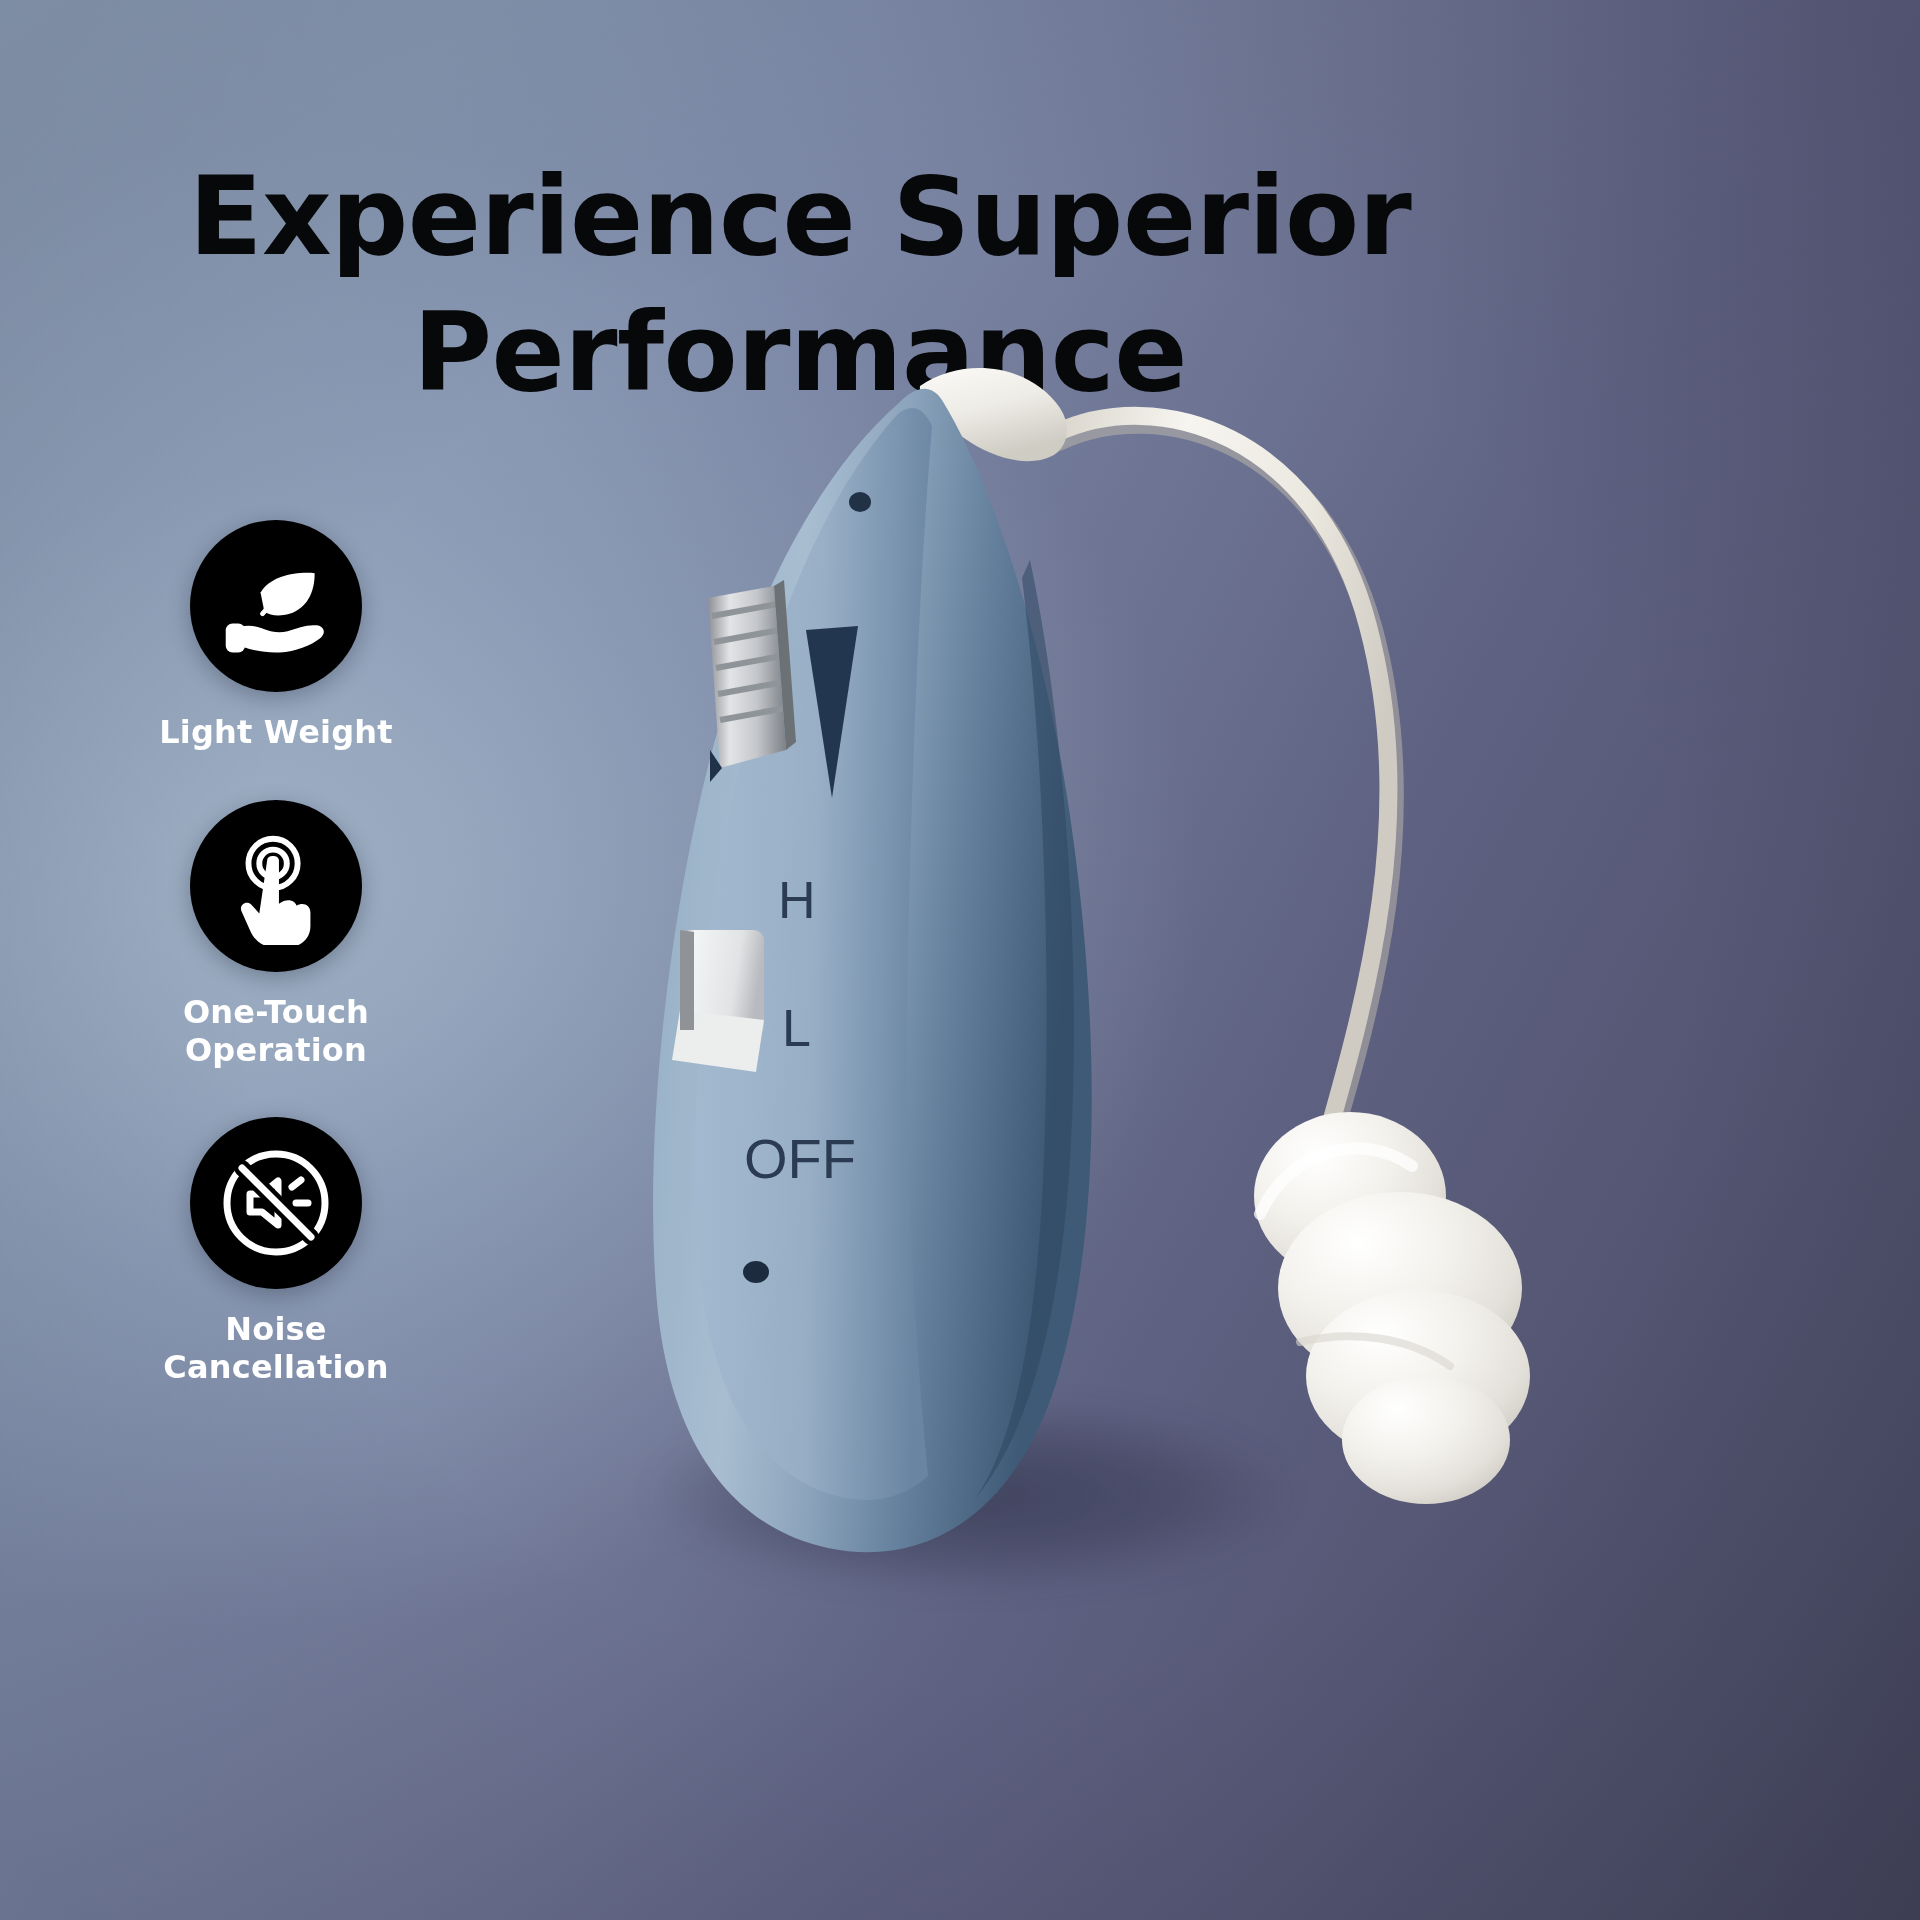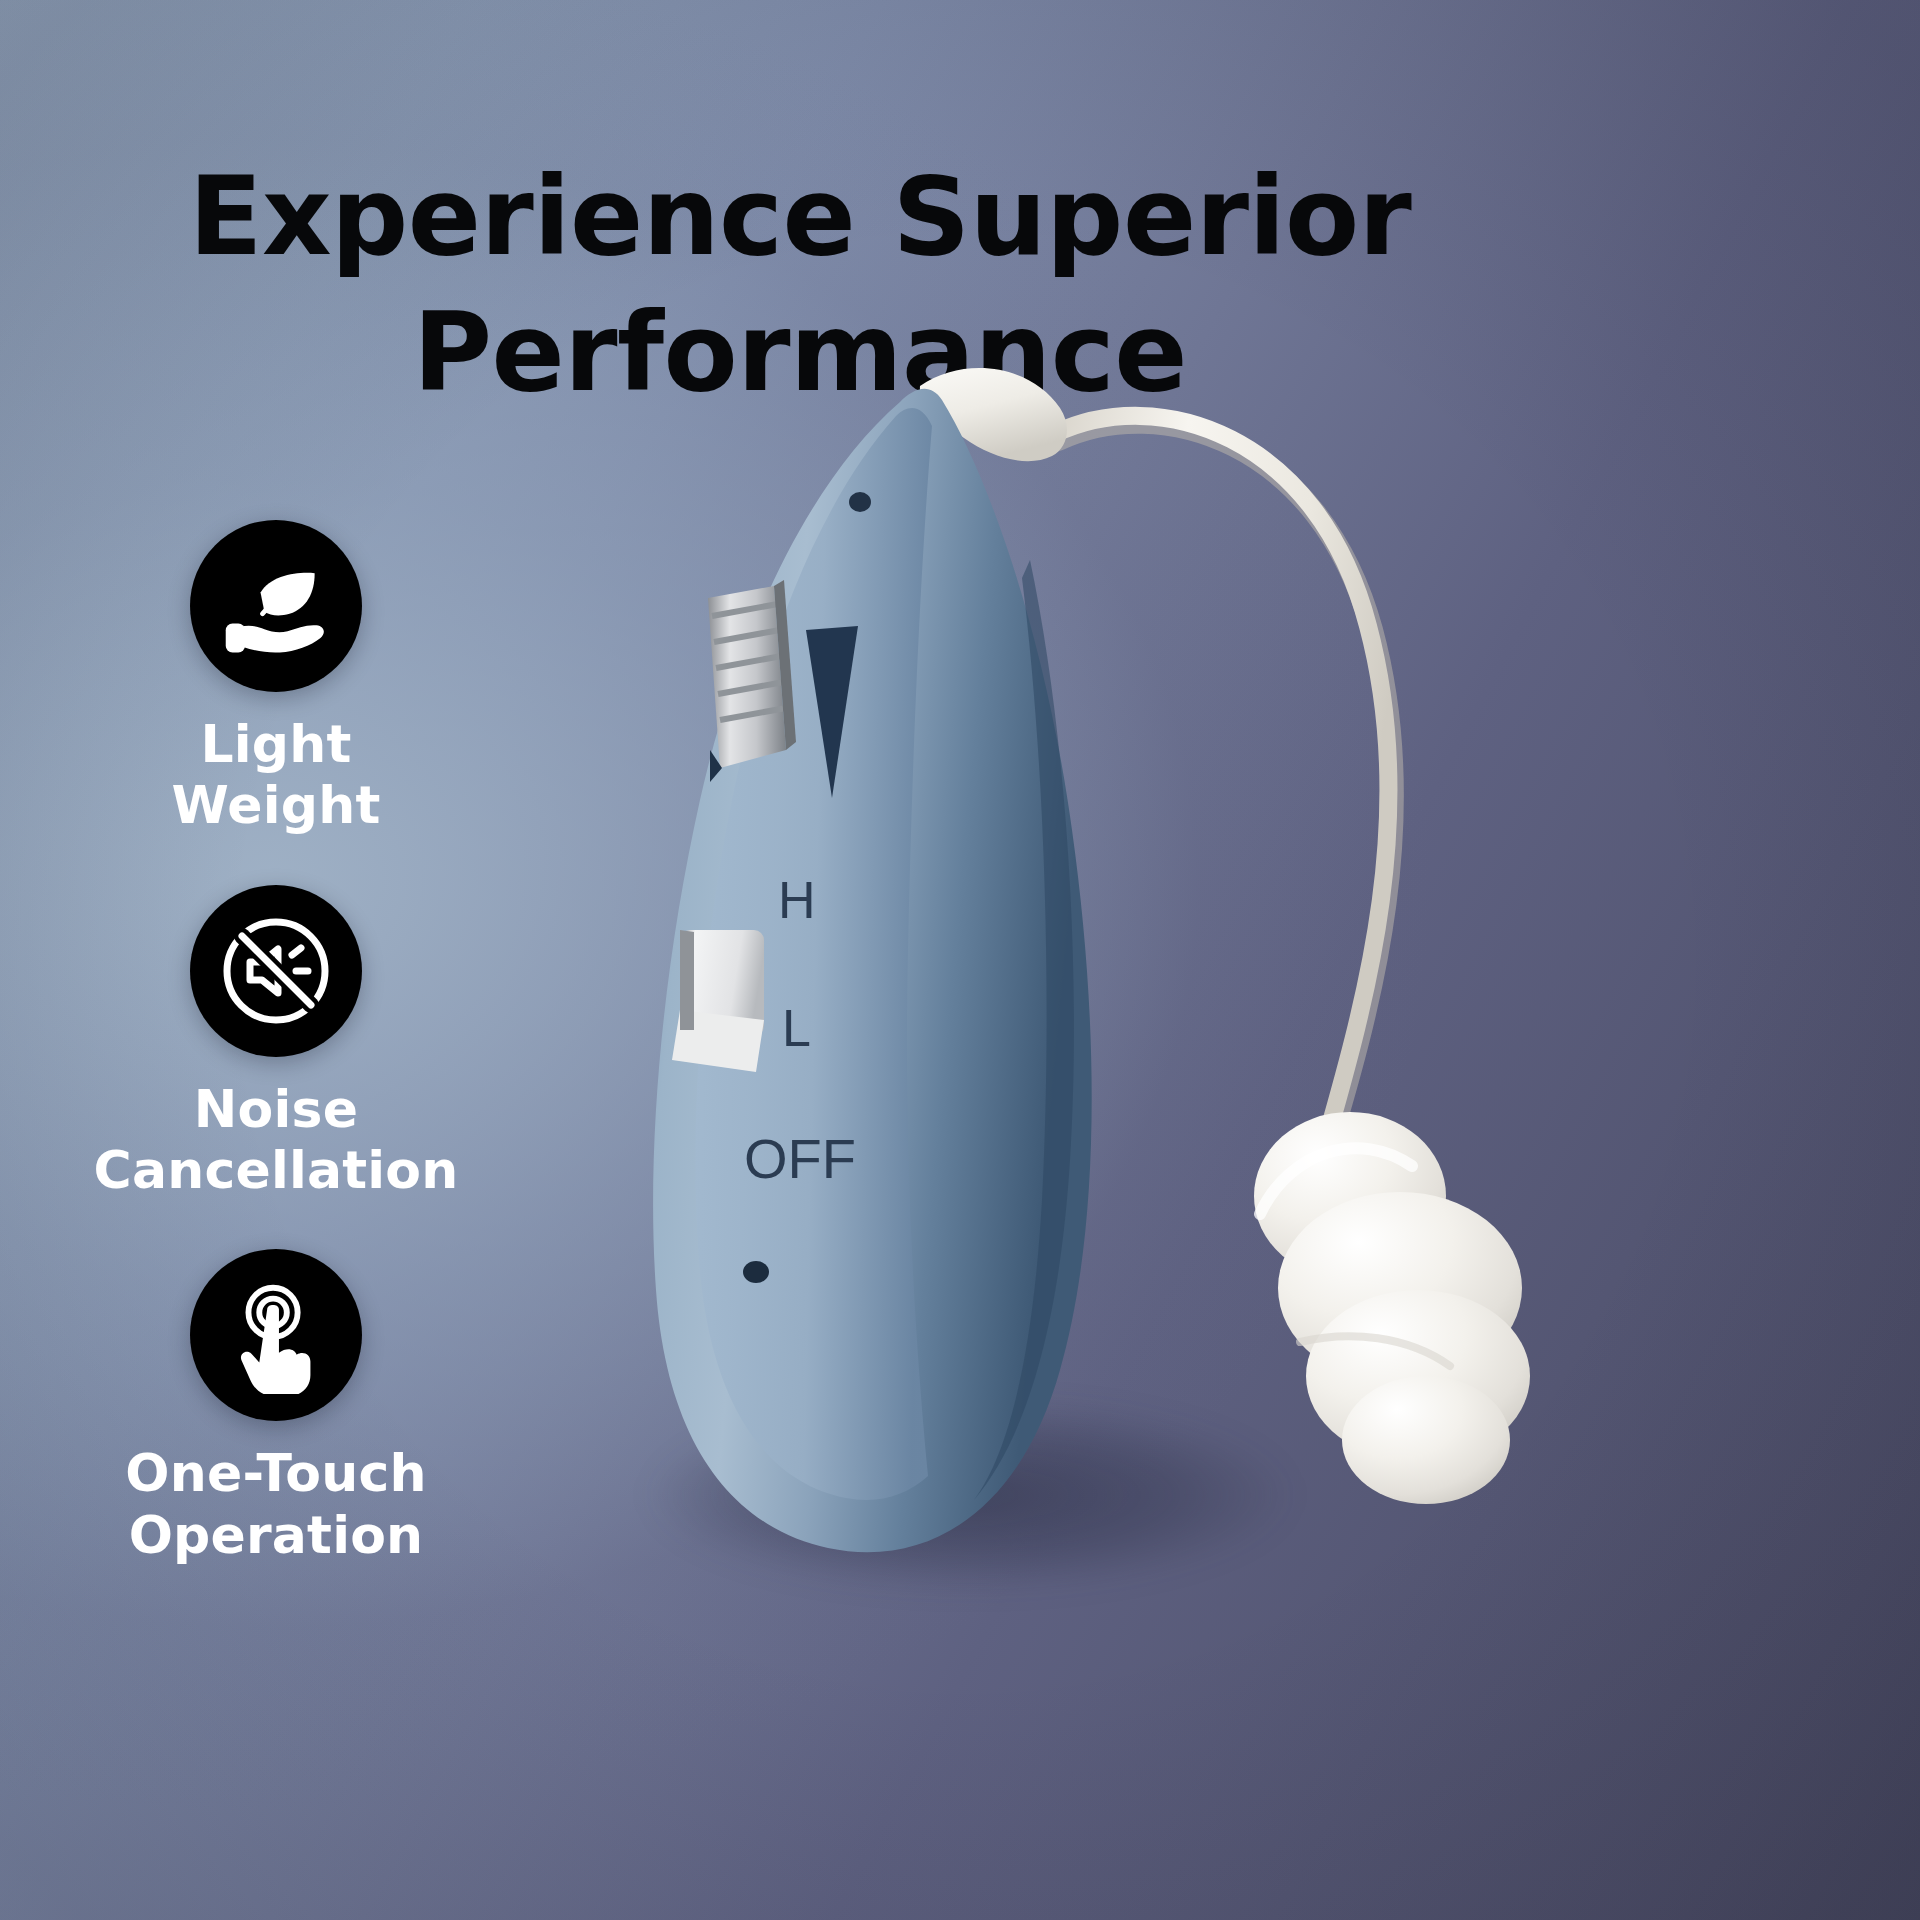--- a/index.html
+++ b/index.html
@@ -67,21 +67,21 @@
     display: flex;
     align-items: center;
     justify-content: center;
     box-shadow: 0 6px 22px rgba(10,14,30,0.28);
   }
   .badge svg { display: block; }
   .feature-label {
     margin-top: 22px;
     color: #ffffff;
     font-weight: 700;
-    font-size: 52px;
+    font-size: 32px;
     line-height: 1.18;
     text-align: center;
     letter-spacing: 0.2px;
     font-family: "DejaVu Sans", "Liberation Sans", sans-serif;
     white-space: pre-line;
   }
 
   
   #product {
     position: absolute;
@@ -128,58 +128,58 @@
             <path d="M46 68 C56 56 74 44 96 32" stroke="#ffffff" stroke-width="5" fill="none" stroke-linecap="round"></path>
 
             <path d="M14 86 C26 78 38 80 48 84 C56 87 64 88 72 86 C82 83 92 79 102 80
                      C110 81 112 88 106 93 C96 101 80 107 64 108 C46 109 28 104 14 98 Z" fill="#ffffff"></path>
 
             <rect x="8" y="78" width="20" height="30" rx="7" fill="#ffffff"></rect>
           </svg>
         </span>
       </div>
       <div class="feature-label">Light Weight</div>
-    </div>
-
-    <div class="feature">
-      <div class="badge">
-        <span>
-          <svg width="120" height="120" viewBox="0 0 120 120">
-            <circle cx="60" cy="60" r="49" fill="none" stroke="#ffffff" stroke-width="7"></circle>
-
-            <path d="M34 51 h12 l16 -13 v44 l-16 -13 h-12 z" fill="none" stroke="#ffffff" stroke-width="7" stroke-linejoin="round" stroke-linecap="round"></path>
-
-            <path d="M76 44 l9 -7" stroke="#ffffff" stroke-width="7" stroke-linecap="round"></path>
-            <path d="M80 60 h12" stroke="#ffffff" stroke-width="7" stroke-linecap="round"></path>
-
-            <line x1="26" y1="25" x2="95" y2="94" stroke="#000000" stroke-width="16" stroke-linecap="round"></line>
-            <line x1="26" y1="25" x2="95" y2="94" stroke="#ffffff" stroke-width="7" stroke-linecap="round"></line>
-          </svg>
-        </span>
-      </div>
-      <div class="feature-label">Noise
-Cancellation</div>
     </div>
 
     <div class="feature">
       <div class="badge">
         <span>
           <svg width="118" height="118" viewBox="0 0 120 120">
 
             <circle cx="57" cy="37" r="25" fill="none" stroke="#ffffff" stroke-width="6"></circle>
             <circle cx="57" cy="37" r="14" fill="none" stroke="#ffffff" stroke-width="6"></circle>
 
             <path d="M51 34 c0 -6 12 -6 12 0 v44 c8 -6 16 -4 18 2
                      c7 -4 14 0 14 7 v14 c0 12 -9 21 -22 21 h-16
                      c-11 0 -19 -7 -23 -16 l-9 -20 c-3 -7 5 -12 10 -7 l8 9 z" fill="#ffffff"></path>
           </svg>
         </span>
       </div>
       <div class="feature-label">One-Touch
 Operation</div>
+    </div>
+
+    <div class="feature">
+      <div class="badge">
+        <span>
+          <svg width="120" height="120" viewBox="0 0 120 120">
+            <circle cx="60" cy="60" r="49" fill="none" stroke="#ffffff" stroke-width="7"></circle>
+
+            <path d="M34 51 h12 l16 -13 v44 l-16 -13 h-12 z" fill="none" stroke="#ffffff" stroke-width="7" stroke-linejoin="round" stroke-linecap="round"></path>
+
+            <path d="M76 44 l9 -7" stroke="#ffffff" stroke-width="7" stroke-linecap="round"></path>
+            <path d="M80 60 h12" stroke="#ffffff" stroke-width="7" stroke-linecap="round"></path>
+
+            <line x1="26" y1="25" x2="95" y2="94" stroke="#000000" stroke-width="16" stroke-linecap="round"></line>
+            <line x1="26" y1="25" x2="95" y2="94" stroke="#ffffff" stroke-width="7" stroke-linecap="round"></line>
+          </svg>
+        </span>
+      </div>
+      <div class="feature-label">Noise
+Cancellation</div>
     </div>
 
   </div>
 
   <div id="product">
     <div id="shadow-blob"></div>
 
     <svg width="1320" height="1420" viewBox="0 0 1320 1420">
       <defs>
         <linearGradient id="shellGrad" x1="0" y1="0" x2="1" y2="0.25">

